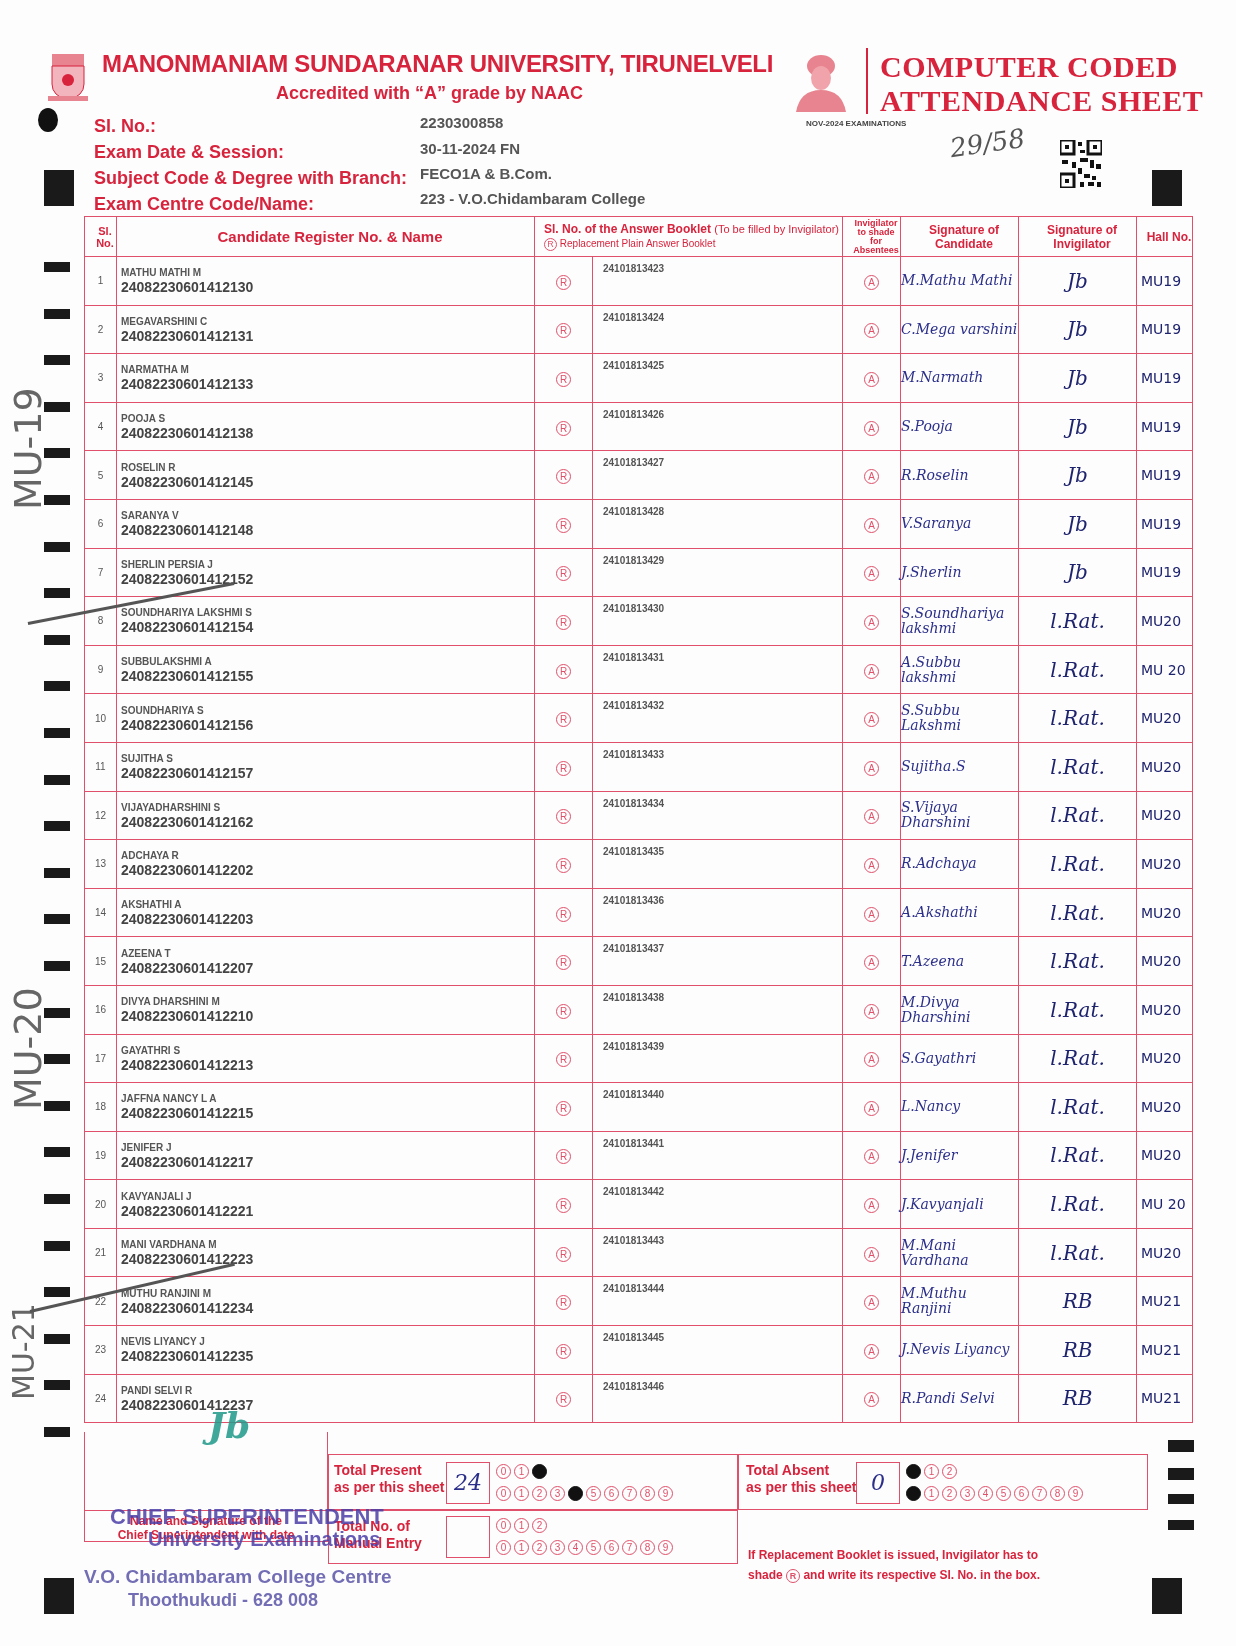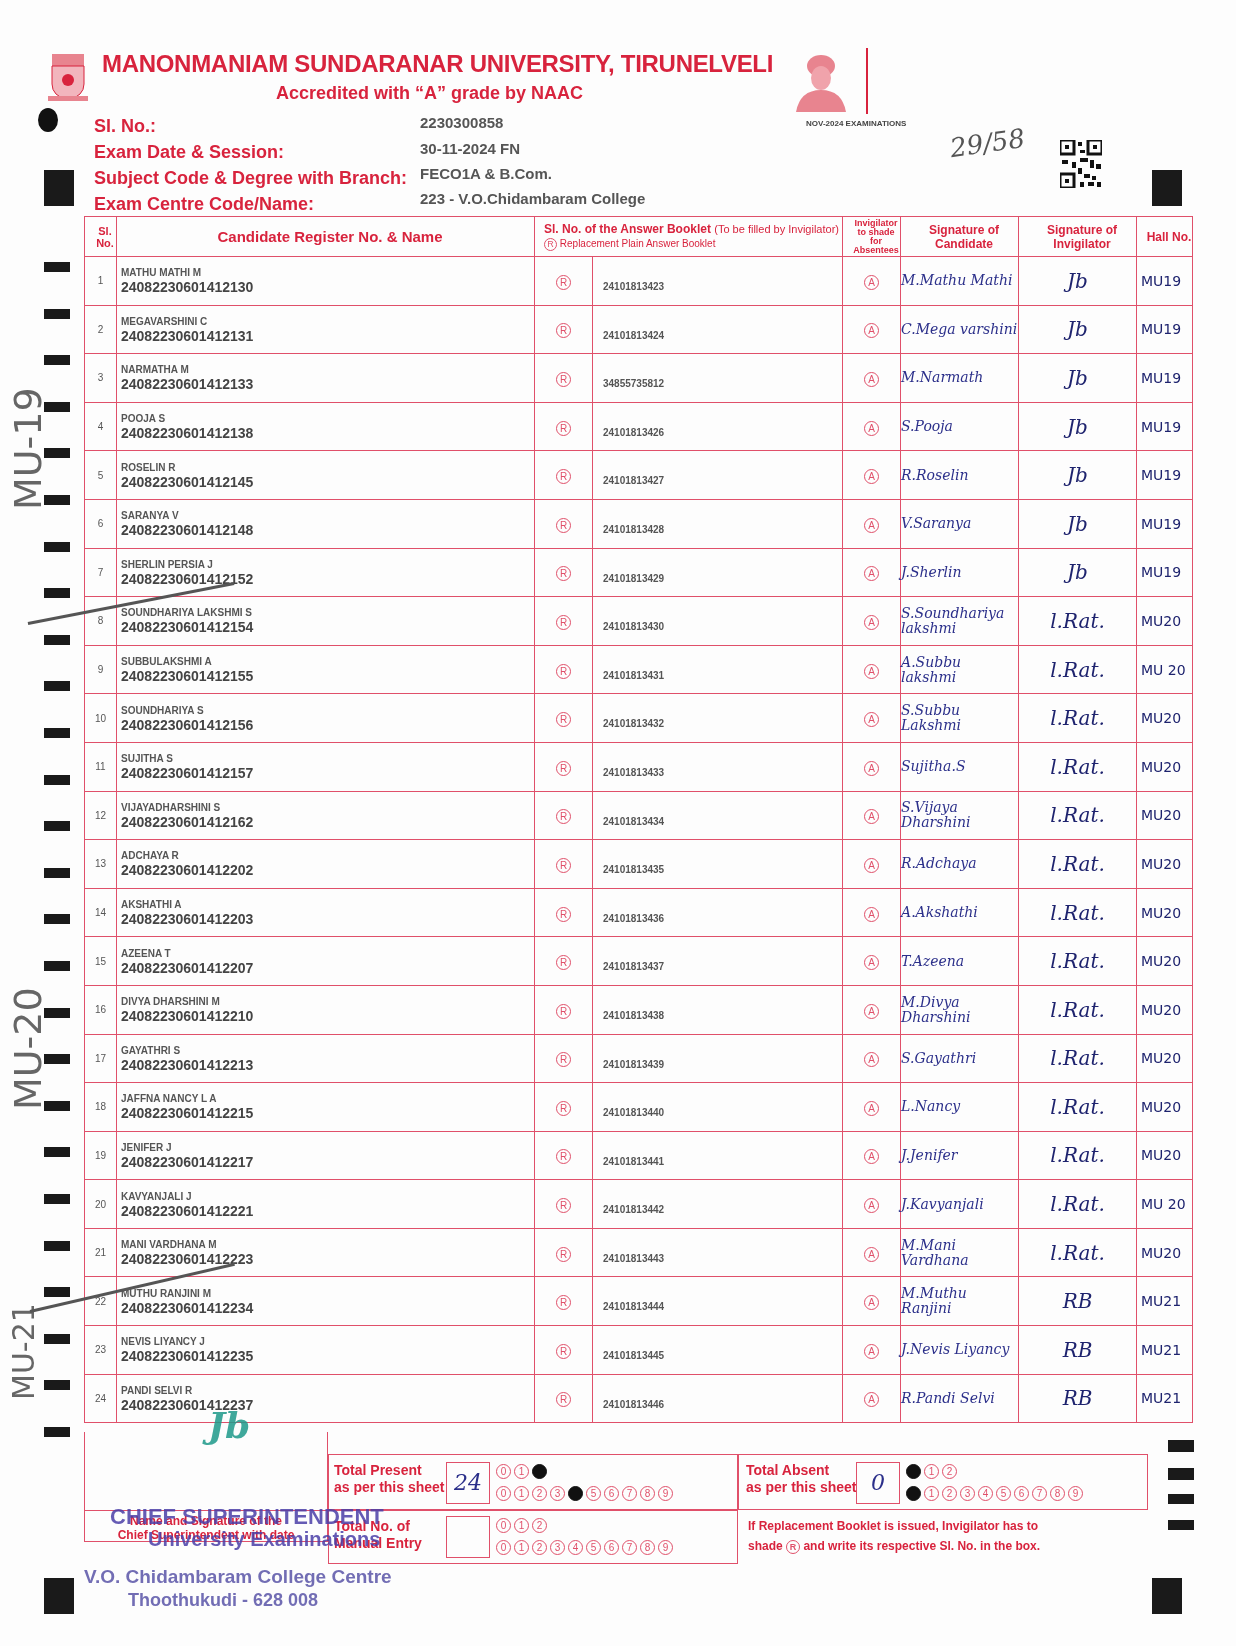--- a/index.html
+++ b/index.html
@@ -29,34 +29,34 @@
   .th-book .sub { font-size: 10px; font-weight: normal; color: #d8233d; display: block; margin-top: 2px; }
   .th-book .paren { font-weight: normal; font-size: 11px; }
   .th-inv { font-size: 9px; line-height: 9px; }
   .th-sig { font-size: 12px; line-height: 14px; }
   .sl-cell { text-align: center; font-size: 10px; color: #555; }
   .name { font-size: 10px; font-weight: bold; color: #555; padding-left: 4px; line-height: 13px; }
   .reg { font-size: 14px; font-weight: bold; color: #444; padding-left: 4px; line-height: 16px; }
   .bubble { display: inline-block; width: 15px; height: 15px; border: 1.3px solid #e0506a; border-radius: 50%; font-size: 10px; line-height: 13px; text-align: center; color: #e0506a; }
   .bubble.filled { background: #111; border-color: #111; color: #111; }
   .center { text-align: center; }
-  .booklet { font-size: 10px; font-weight: bold; color: #555; vertical-align: top !important; padding: 24px 0 0 10px; }
+  .booklet { font-size: 10px; font-weight: bold; color: #555; vertical-align: top !important; padding: 6px 0 0 10px; }
   .hand { font-family: "DejaVu Serif", serif; font-style: italic; color: #2b2f8a; font-size: 14px; line-height: 15px; }
   .inv-sig { font-family: "DejaVu Serif", serif; font-style: italic; color: #1e236e; font-size: 20px; text-align: center; }
   .hall { font-family: "DejaVu Sans", sans-serif; color: #1e236e; font-size: 14px; padding-left: 4px; }
   .bottom { position: absolute; left: 84px; top: 1432px; width: 1108px; height: 110px; }
   .bottom .cs-box { position: absolute; left: 0; top: 0; width: 244px; height: 110px; border: 1px solid #e0506a; border-top: none; }
   .bottom .cs-divider { position: absolute; left: 0; top: 78px; width: 244px; height: 1px; background: #e0506a; }
   .cs-label { position: absolute; left: 0; top: 82px; width: 244px; text-align: center; font-size: 12px; font-weight: bold; color: #d8233d; line-height: 14px; }
   .banner { position: absolute; left: 244px; top: 0; width: 864px; height: 22px; background: #d8233d; color: #fff; font-weight: bold; font-size: 15px; text-align: center; line-height: 22px; }
   .panel { position: absolute; border: 1px solid #e0506a; }
   .plabel { position: absolute; font-size: 14px; font-weight: bold; color: #d8233d; line-height: 17px; }
   .pbox { position: absolute; width: 44px; height: 42px; border: 1px solid #e0506a; font-family: "DejaVu Serif", serif; font-style: italic; font-size: 22px; color: #2b2f8a; text-align: center; line-height: 40px; }
   .brow { position: absolute; display: flex; gap: 3px; }
-  .note { position: absolute; font-size: 12px; font-weight: bold; color: #d8233d; line-height: 20px; }
+  .note { position: absolute; font-size: 12px; font-weight: bold; color: #d8233d; line-height: 20px; margin-top: 29px; }
   .stamp { position: absolute; font-weight: bold; color: #4b3fa8; white-space: nowrap; opacity: 0.85; }
   .margin-note { position: absolute; font-family: "DejaVu Sans", sans-serif; color: #666; font-size: 38px; transform: rotate(-90deg); transform-origin: left top; white-space: nowrap; }
   .stroke { position: absolute; height: 3px; background: #555; transform-origin: left center; }
 </style>
 </head>
 <body>
 
 <div class="sheet">
 
   <svg class="logo" viewBox="0 0 44 50">
@@ -67,20 +67,24 @@
   </svg>
   <div class="uni-title">MANONMANIAM SUNDARANAR UNIVERSITY, TIRUNELVELI</div>
   <div class="naac">Accredited with “A” grade by NAAC</div>
 
   <svg class="portrait" viewBox="0 0 58 62">
     <ellipse cx="29" cy="16" rx="14" ry="11" fill="#e8848f"></ellipse>
     <ellipse cx="29" cy="28" rx="10" ry="12" fill="#f0a3ab"></ellipse>
     <path d="M4 62 Q8 40 29 40 Q50 40 54 62 Z" fill="#e8848f"></path>
   </svg>
   <div class="vline"></div>
+  <div class="cc-title">
+    <div>COMPUTER  CODED</div>
+    <div>ATTENDANCE SHEET</div>
+  </div>
   <div class="nov">NOV-2024 EXAMINATIONS</div>
   <div class="handnote">29/58</div>
   <svg class="qr" viewBox="0 0 42 48">
     <rect x="0" y="0" width="14" height="14" fill="none" stroke="#111" stroke-width="3"></rect>
     <rect x="5" y="5" width="4" height="4" fill="#111"></rect>
     <rect x="28" y="0" width="14" height="14" fill="none" stroke="#111" stroke-width="3"></rect>
     <rect x="33" y="5" width="4" height="4" fill="#111"></rect>
     <rect x="0" y="34" width="14" height="14" fill="none" stroke="#111" stroke-width="3"></rect>
     <rect x="5" y="39" width="4" height="4" fill="#111"></rect>
     <rect x="18" y="2" width="4" height="4" fill="#111"></rect>
@@ -168,21 +172,21 @@
           <td class="inv-sig">Jb</td>
           <td class="hall">MU19</td>
         </tr>
         <tr>
           <td class="sl-cell">3</td>
           <td>
             <div class="name">NARMATHA M</div>
             <div class="reg">24082230601412133</div>
           </td>
           <td class="center"><span class="bubble">R</span></td>
-          <td class="booklet">34855735812</td>
+          <td class="booklet">24101813425</td>
           <td class="center"><span class="bubble">A</span></td>
           <td class="hand">M.Narmath</td>
           <td class="inv-sig">Jb</td>
           <td class="hall">MU19</td>
         </tr>
         <tr>
           <td class="sl-cell">4</td>
           <td>
             <div class="name">POOJA S</div>
             <div class="reg">24082230601412138</div>

